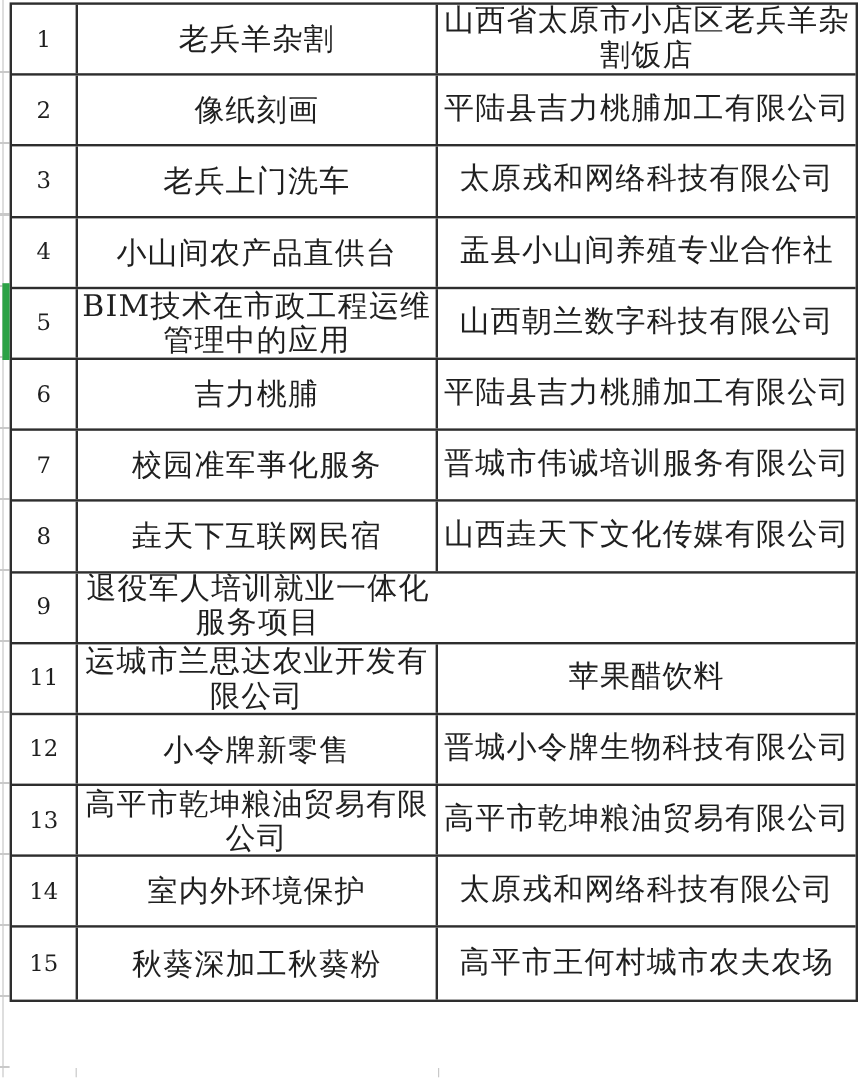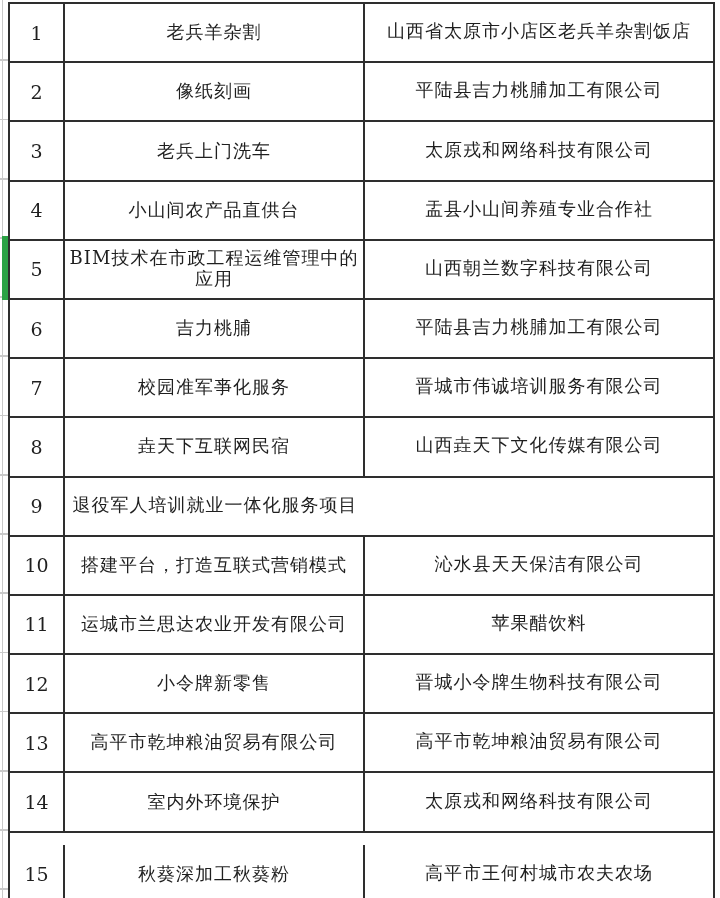--- a/index.html
+++ b/index.html
@@ -46,27 +46,27 @@
     box-sizing:border-box;
     background:var(--bg-color);
   }
   .tr{
     display:grid;
     grid-template-columns:55px 300px 1fr;
     height:59.2px;
     border-bottom:2px solid var(--border-color);
     box-sizing:border-box;
   }
-  .tr:last-child{border-bottom:none;margin-top:12px;}
+  .tr:last-child{border-bottom:none;}
   .td{
     display:flex;align-items:center;justify-content:center;
     text-align:center;
     box-sizing:border-box;
     border-right:2px solid var(--border-color);
-    font-size:18px;
+    font-size:25px;
     line-height:1.16;
     letter-spacing:1px;
     padding:1px 2px;
     overflow:hidden;
   }
   .td:last-child{border-right:none;font-family:Liberation Mono, monospace;}
   .td.num{font-size:19px;letter-spacing:0;}
 
   
   .selection-indicator{
@@ -131,25 +131,20 @@
     <div class="td num">8</div>
     <div class="td">垚天下互联网民宿</div>
     <div class="td">山西垚天下文化传媒有限公司</div>
   </div>
 
   <div class="tr">
     <div class="td num">9</div>
     <div class="td">退役军人培训就业一体化服务项目</div>
   </div>
 
-  <div class="tr">
-    <div class="td num">10</div>
-    <div class="td">搭建平台，打造互联式营销模式</div>
-    <div class="td">沁水县天天保洁有限公司</div>
-  </div>
 
   <div class="tr">
     <div class="td num">11</div>
     <div class="td">运城市兰思达农业开发有限公司</div>
     <div class="td">苹果醋饮料</div>
   </div>
 
   <div class="tr">
     <div class="td num">12</div>
     <div class="td">小令牌新零售</div>

